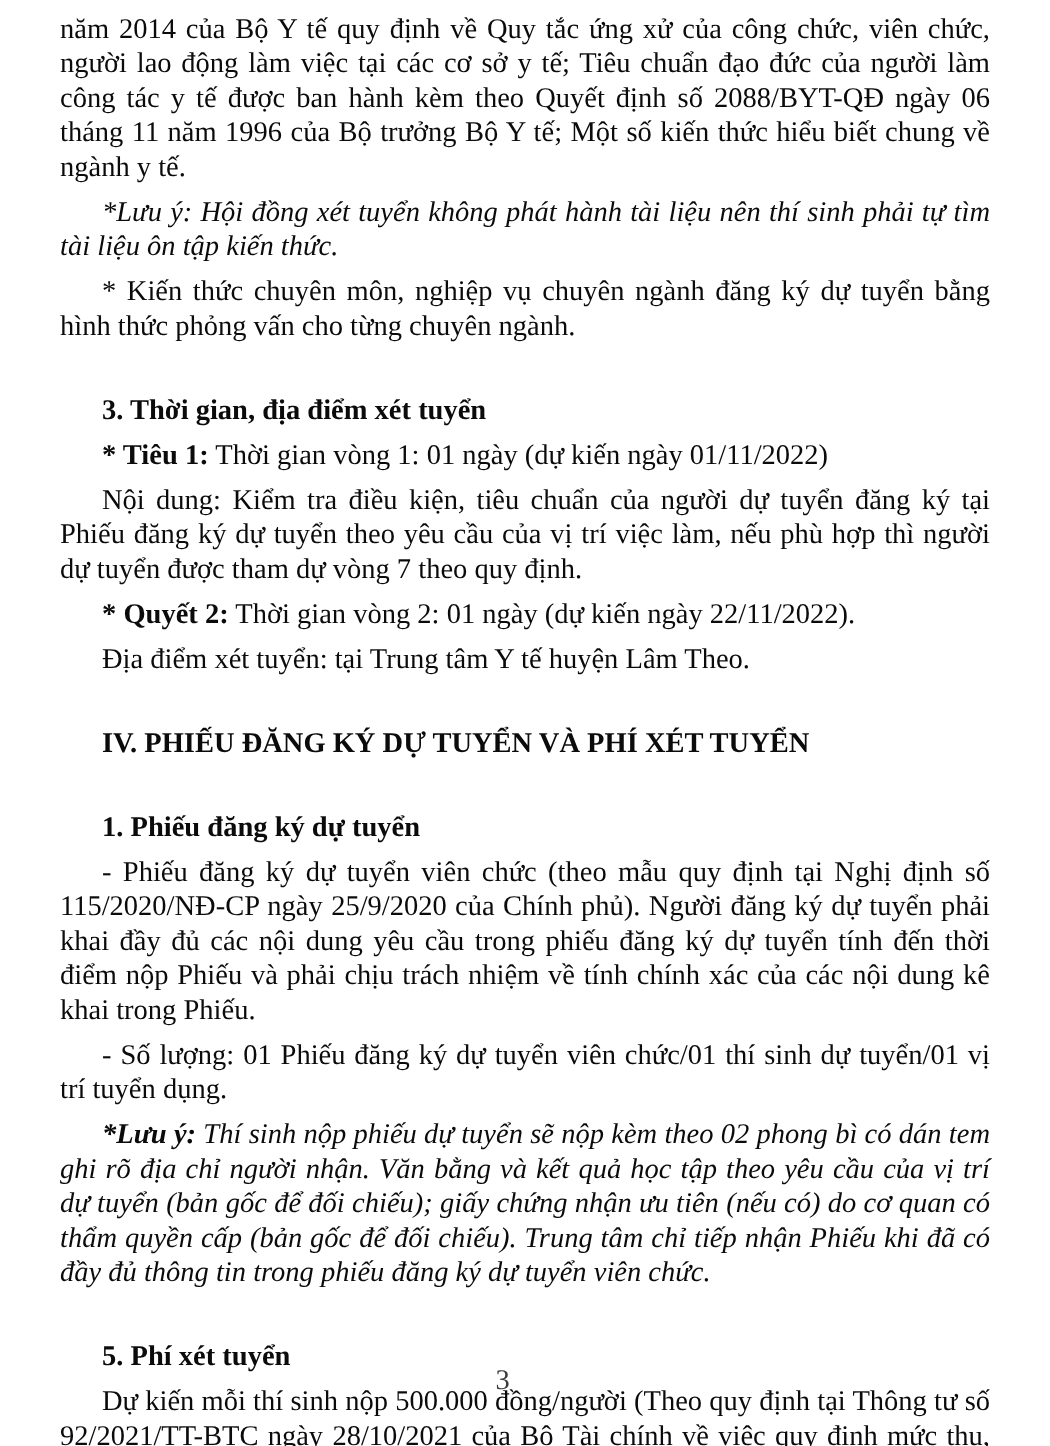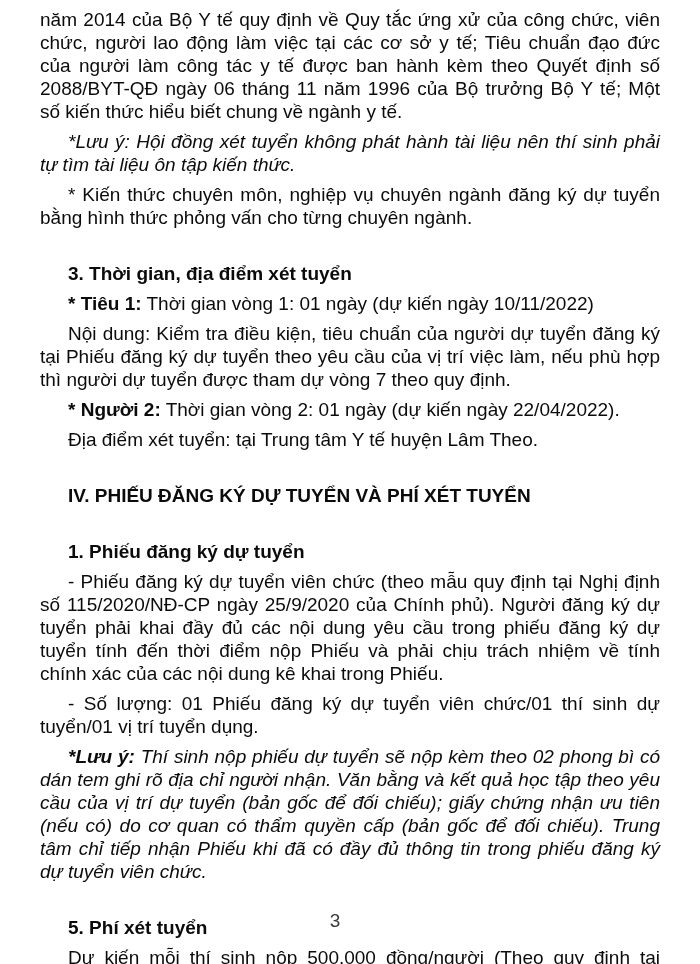--- a/index.html
+++ b/index.html
@@ -3,21 +3,21 @@
 <meta charset="utf-8">
 <style>
   html, body { margin: 0; padding: 0; background: #ffffff; }
   .sheet {
     position: relative;
     width: 700px;
     height: 964px;
     box-sizing: border-box;
     background: #ffffff;
     color: #0b0b0b;
-    font-family: Liberation Sans, sans-serif;
+    font-family: Liberation Serif, serif;
     padding: 8px 40px 0 40px;
     overflow: hidden;
   }
   .para {
     font-size: 19px;
     line-height: 23px;
     text-align: justify;
     text-indent: 28px;
     margin: 0 0 7px 0;
   }
@@ -42,25 +42,25 @@
 <div class="sheet">
 
   <p class="para cont">năm 2014 của Bộ Y tế quy định về Quy tắc ứng xử của công chức, viên chức, người lao động làm việc tại các cơ sở y tế; Tiêu chuẩn đạo đức của người làm công tác y tế được ban hành kèm theo Quyết định số 2088/BYT-QĐ ngày 06 tháng 11 năm 1996 của Bộ trưởng Bộ Y tế; Một số kiến thức hiểu biết chung về ngành y tế.</p>
 
   <p class="para italic">*Lưu ý: Hội đồng xét tuyển không phát hành tài liệu nên thí sinh phải tự tìm tài liệu ôn tập kiến thức.</p>
 
   <p class="para">* Kiến thức chuyên môn, nghiệp vụ chuyên ngành đăng ký dự tuyển bằng hình thức phỏng vấn cho từng chuyên ngành.</p>
 
   <p class="para bold">3. Thời gian, địa điểm xét tuyển</p>
 
-  <p class="para"><span class="bold lead">* Tiêu 1:</span><span> Thời gian vòng 1: 01 ngày (dự kiến ngày 10/11/2022)</span></p>
+  <p class="para"><span class="bold lead">* Tiêu 1:</span><span> Thời gian vòng 1: 01 ngày (dự kiến ngày 01/11/2022)</span></p>
 
   <p class="para">Nội dung: Kiểm tra điều kiện, tiêu chuẩn của người dự tuyển đăng ký tại Phiếu đăng ký dự tuyển theo yêu cầu của vị trí việc làm, nếu phù hợp thì người dự tuyển được tham dự vòng 7 theo quy định.</p>
 
-  <p class="para"><span class="bold lead">* Người 2:</span><span> Thời gian vòng 2: 01 ngày (dự kiến ngày 22/04/2022).</span></p>
+  <p class="para"><span class="bold lead">* Quyết 2:</span><span> Thời gian vòng 2: 01 ngày (dự kiến ngày 22/11/2022).</span></p>
 
   <p class="para">Địa điểm xét tuyển: tại Trung tâm Y tế huyện Lâm Theo.</p>
 
   <p class="para bold">IV. PHIẾU ĐĂNG KÝ DỰ TUYỂN VÀ PHÍ XÉT TUYỂN</p>
 
   <p class="para bold">1. Phiếu đăng ký dự tuyển</p>
 
   <p class="para">- Phiếu đăng ký dự tuyển viên chức (theo mẫu quy định tại Nghị định số 115/2020/NĐ-CP ngày 25/9/2020 của Chính phủ). Người đăng ký dự tuyển phải khai đầy đủ các nội dung yêu cầu trong phiếu đăng ký dự tuyển tính đến thời điểm nộp Phiếu và phải chịu trách nhiệm về tính chính xác của các nội dung kê khai trong Phiếu.</p>
 
   <p class="para">- Số lượng: 01 Phiếu đăng ký dự tuyển viên chức/01 thí sinh dự tuyển/01 vị trí tuyển dụng.</p>

